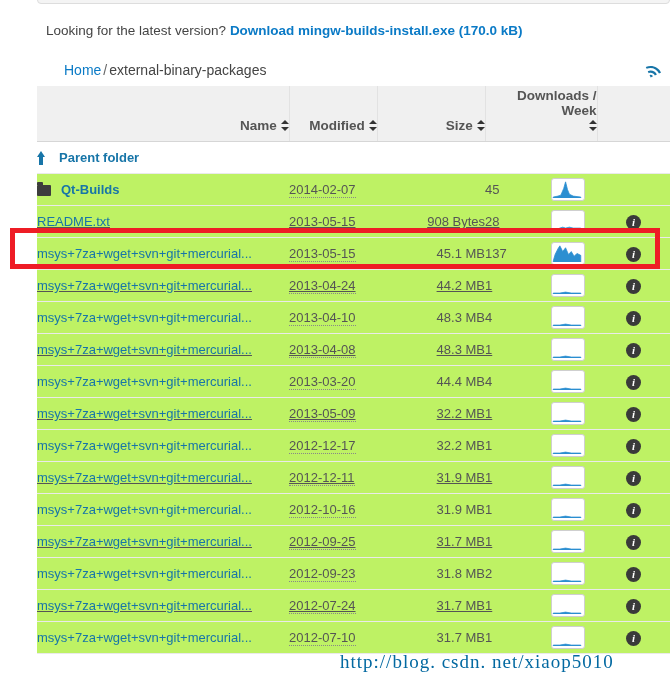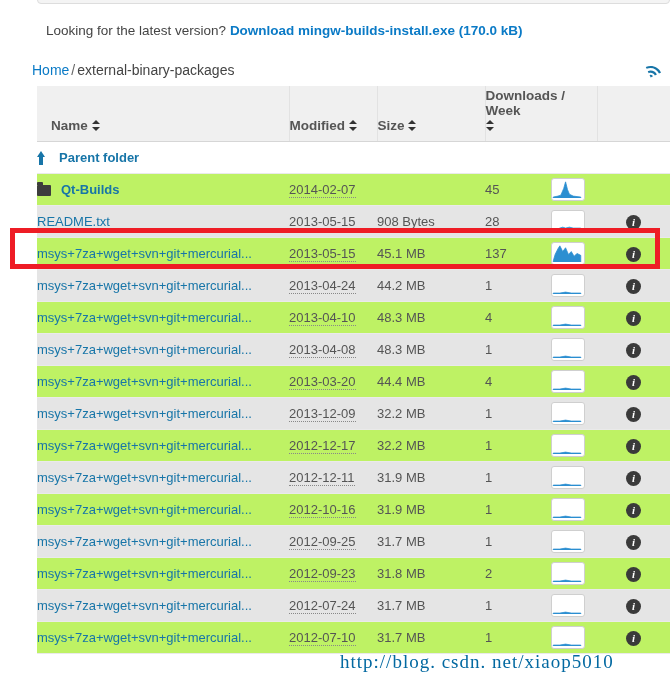--- a/index.html
+++ b/index.html
@@ -47,21 +47,21 @@
     white-space: nowrap;
   }
   .latest-version-line .dl-link {
     color: #0a7ac6;
     font-weight: bold;
     text-decoration: none;
   }
 
   .breadcrumb {
     position: absolute;
-    left: 32px;
+    left: 64px;
     top: 62px;
     font-size: 14px;
     color: #555555;
     white-space: nowrap;
   }
   .breadcrumb .crumb-link {
     color: #0a7ac6;
     text-decoration: none;
   }
   .breadcrumb .crumb-sep {
@@ -88,21 +88,21 @@
     width: 633px;
     border-collapse: collapse;
     table-layout: fixed;
     font-size: 13px;
   }
   .files-table thead th {
     background: #f0f0f0;
     color: #555555;
     font-size: 13.5px;
     font-weight: bold;
-    text-align: left;
+    text-align: right;
     padding: 0 0 8px 0;
     height: 38px;
     vertical-align: bottom;
     border-bottom: 1px solid #d6d6d6;
     border-right: 1px solid #e2e2e2;
   }
   .files-table thead th:last-child { border-right: none; }
   .th-name    { padding-left: 14px !important; }
   .th-dl      { text-align: left; vertical-align: top !important;
                 padding-top: 2px !important; }
@@ -129,21 +129,21 @@
 
   .files-table tbody td {
     height: 31px;
     padding: 0;
     border-bottom: 1px solid #eaeaea;
     vertical-align: middle;
     color: #555555;
     font-size: 13px;
   }
   .files-table tbody tr.odd td  { background: #bef264; }
-  .files-table tbody tr.even td { background: #e5e5e5; }
+  .files-table tbody tr.even td { background: #bef264; text-decoration: underline; }
   .files-table tbody tr.parent-row td { background: #ffffff; }
 
   .cell-name {
     padding-left: 14px;
     white-space: nowrap;
     overflow: hidden;
   }
   .cell-name a {
     color: #1775a8;
     text-decoration: none;
@@ -153,20 +153,21 @@
   .cell-modified {
     color: #555555;
     white-space: nowrap;
   }
   .cell-modified span {
     border-bottom: 1px dotted #888888;
   }
   .cell-size {
     color: #555555;
     white-space: nowrap;
+    text-align: right;
   }
   .cell-dl {
     text-align: left;
     padding-right: 4px;
     white-space: nowrap;
     color: #555555;
   }
   .cell-spark { text-align: left; padding-left: 2px; }
   .cell-info  { text-align: center; }
 
@@ -397,21 +398,21 @@
           <td class="cell-modified"><span>2013-03-20</span></td>
           <td class="cell-size">44.4 MB</td>
           <td class="cell-dl">4</td>
           <td class="cell-spark"><span class="spark-box"><svg width="30" height="19" viewBox="0 0 31 20">
                 <path d="M1,19 L8,19 L14,18 L20,19 L30,19 L30,20 L1,20 Z" fill="#2c8fd1" stroke="#2c8fd1" stroke-width="0.8"></path>
               </svg></span></td>
           <td class="cell-info"><span class="info-icon">i</span></td>
         </tr>
         <tr class="even">
           <td class="cell-name"><a href="#" class="file-link">msys+7za+wget+svn+git+mercurial...</a></td>
-          <td class="cell-modified"><span>2013-12-09</span></td>
+          <td class="cell-modified"><span>2013-05-09</span></td>
           <td class="cell-size">32.2 MB</td>
           <td class="cell-dl">1</td>
           <td class="cell-spark"><span class="spark-box"><svg width="30" height="19" viewBox="0 0 31 20">
                 <path d="M1,19 L8,19 L14,18 L20,19 L30,19 L30,20 L1,20 Z" fill="#2c8fd1" stroke="#2c8fd1" stroke-width="0.8"></path>
               </svg></span></td>
           <td class="cell-info"><span class="info-icon">i</span></td>
         </tr>
         <tr class="odd">
           <td class="cell-name"><a href="#" class="file-link">msys+7za+wget+svn+git+mercurial...</a></td>
           <td class="cell-modified"><span>2012-12-17</span></td>

